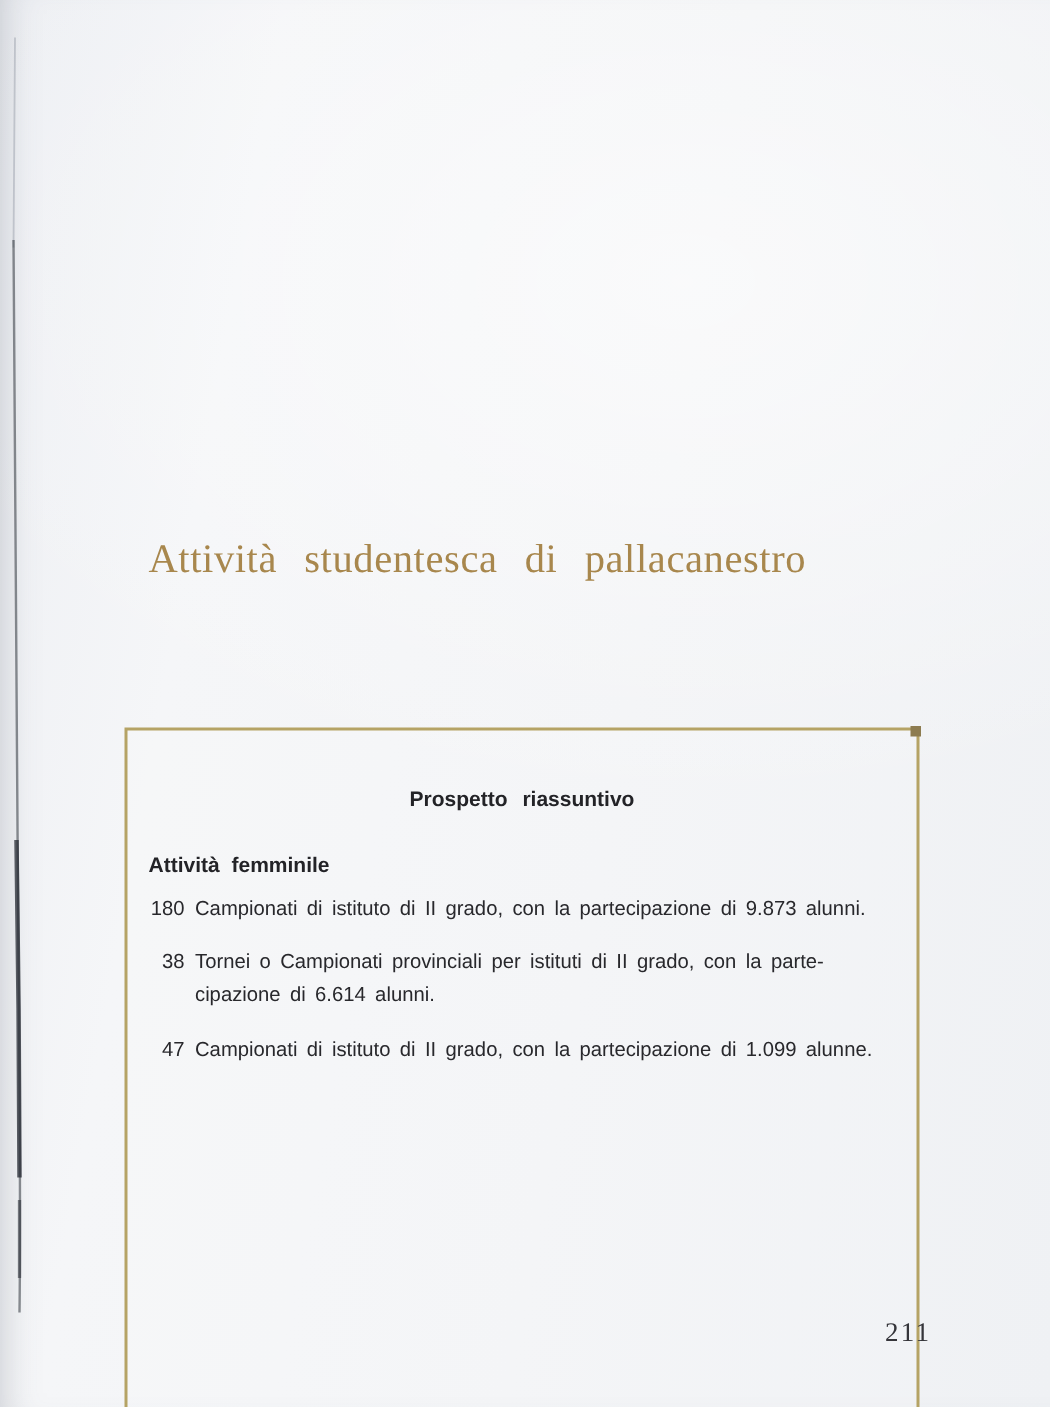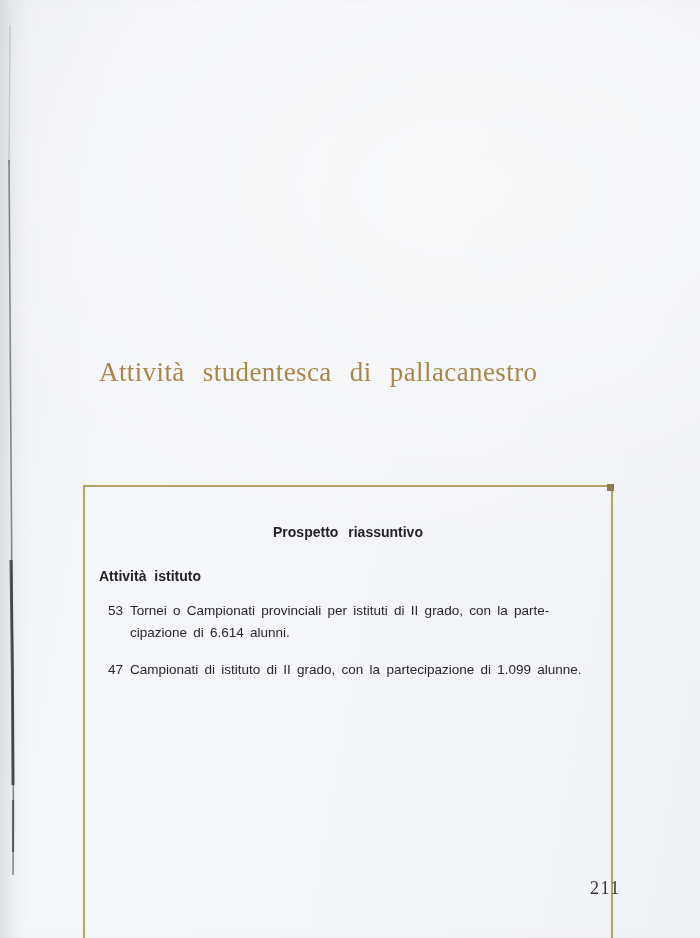--- a/index.html
+++ b/index.html
@@ -138,25 +138,29 @@
     <path d="M11 560 C 12 640, 13 705, 13 785" stroke="#262a33" stroke-width="3" fill="none" opacity="0.75"></path>
     <path d="M13 800 C 13 820, 13 835, 13 852" stroke="#262a33" stroke-width="2.2" fill="none" opacity="0.55"></path>
   </svg>
 
   <h1 class="title">Attività studentesca di pallacanestro</h1>
 
   <div class="box">
 
     <div class="box-heading">Prospetto riassuntivo</div>
 
-    <div class="section-label maschile">Attività istituto</div>
+    <div class="section-label maschile">Attività femminile</div>
 
+    <div class="item gap-sm">
+      <span class="num">180</span>
+      <span class="txt">Campionati di istituto di II grado, con la partecipazione di 9.873 alunni.</span>
+    </div>
 
     <div class="item gap-md">
-      <span class="num">53</span>
+      <span class="num">38</span>
       <span class="txt">Tornei o Campionati provinciali per istituti di II grado, con la parte-
 cipazione di 6.614 alunni.</span>
     </div>
 
 
     <div class="item gap-lg">
       <span class="num">47</span>
       <span class="txt">Campionati di istituto di II grado, con la partecipazione di 1.099 alunne.</span>
     </div>
 

